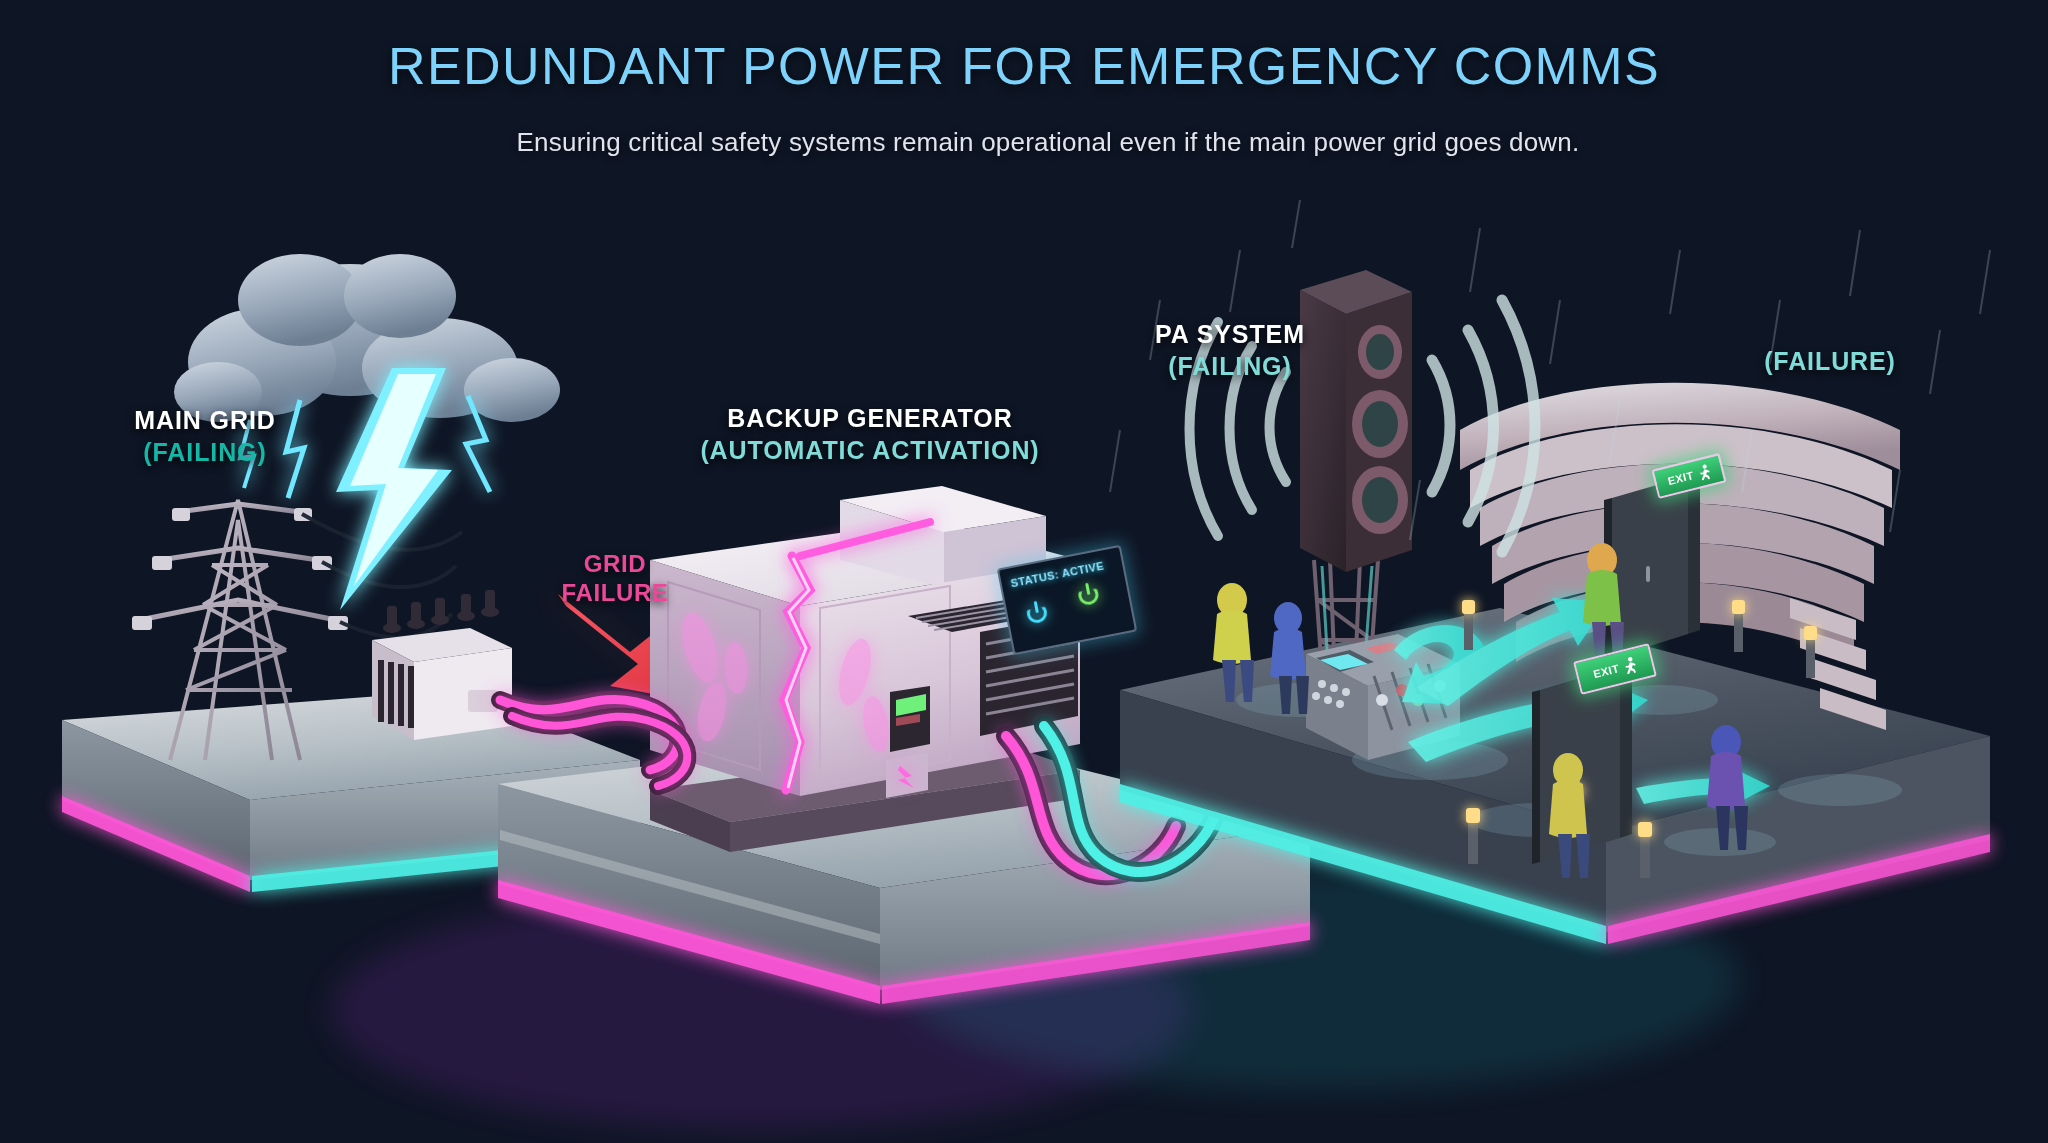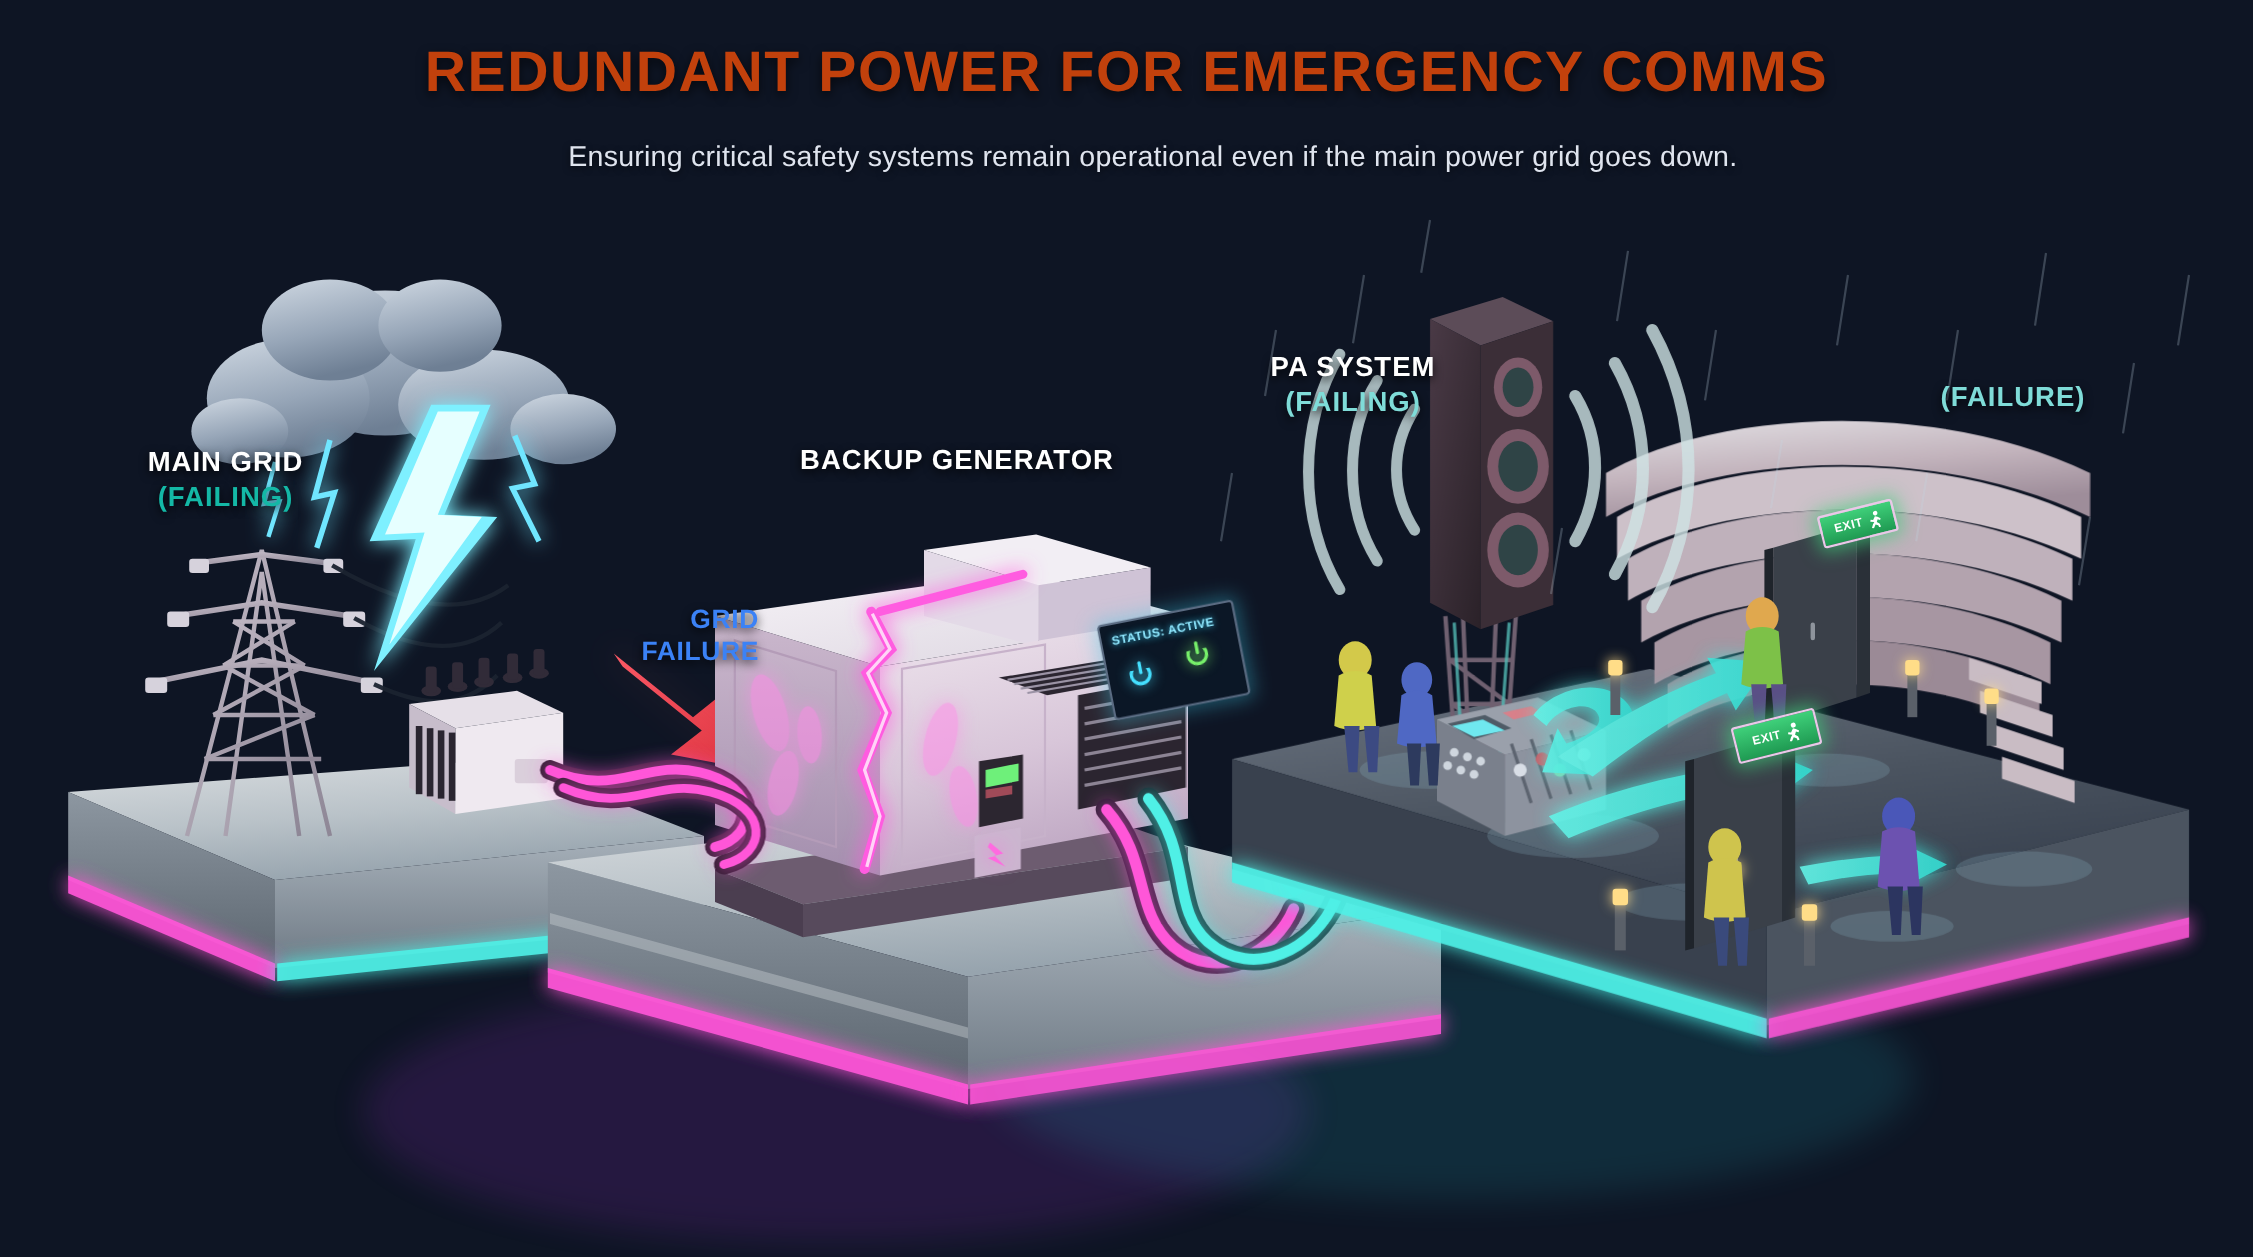--- a/index.html
+++ b/index.html
@@ -11,21 +11,21 @@
       radial-gradient(760px 430px at 66% 86%, rgba(20,90,120,.26), transparent 70%),
       radial-gradient(1200px 700px at 50% 18%, #1b2embed, transparent 70%),
       linear-gradient(175deg,#18213a 0%,#141c30 42%,#0d1322 100%);
   }
   .stage{position:absolute;inset:0;}
   .abs{position:absolute;}
 
   
   .title{
     left:0;right:0;top:36px;text-align:center;
-    font-size:52px;font-weight:bold;letter-spacing:1.4px;color:#c2410c;
+    font-size:52px;font-weight:normal;letter-spacing:1.4px;color:#7dd3fc;
     text-shadow:0 3px 10px rgba(0,0,0,.65);
   }
   .subtitle{
     left:0;right:0;top:127px;text-align:center;
     font-size:26px;color:#dfe4ee;letter-spacing:.2px;
     text-shadow:0 2px 7px rgba(0,0,0,.6);
     margin-left:48px;
   }
 
   
@@ -33,22 +33,22 @@
   .lbl .l1{font-size:25px;font-weight:bold;color:#ffffff;letter-spacing:.9px;display:block;}
   .lbl .l2{font-size:25px;font-weight:bold;letter-spacing:.9px;display:block;}
   .red{color:#14b8a6;}
   .cyan{color:#7fdcd8;}
 
   .lblGrid{left:60px;top:404px;width:290px;}
   .lblGen{left:660px;top:402px;width:420px;}
   .lblPa{left:1090px;top:318px;width:280px;}
   .lblLight{left:1650px;top:345px;width:360px;}
 
-  .gridfail{left:540px;top:550px;width:150px;text-align:right;
-    font-size:24px;font-weight:bold;color:#3b82f6;line-height:1.2;letter-spacing:.6px;
+  .gridfail{left:540px;top:550px;width:150px;text-align:center;
+    font-size:24px;font-weight:bold;color:#ec4899;line-height:1.2;letter-spacing:.6px;
     text-shadow:0 3px 9px rgba(0,0,0,.8);}
   .exitsign{
     position:absolute;background:linear-gradient(180deg,#3fd07a,#1f9a52);
     border:2px solid #e8c9e8;border-radius:3px;
     box-shadow:0 0 16px 4px rgba(63,208,122,.65);
     display:flex;align-items:center;justify-content:center;gap:4px;
     color:#fff;font-weight:bold;
   }
   .exitsign .etxt{font-size:11px;letter-spacing:.5px;}
 
@@ -539,20 +539,21 @@
     </g>
   </svg>
 
   <div class="abs lbl lblGrid">
     <span class="l1">MAIN GRID</span>
     <span class="l2 red">(FAILING)</span>
   </div>
 
   <div class="abs lbl lblGen">
     <span class="l1">BACKUP GENERATOR</span>
+    <span class="l2 cyan">(AUTOMATIC ACTIVATION)</span>
   </div>
 
   <div class="abs lbl lblPa">
     <span class="l1">PA SYSTEM</span>
     <span class="l2 cyan">(FAILING)</span>
   </div>
 
   <div class="abs lbl lblLight">
     <span class="l2 cyan">(FAILURE)</span>
   </div>

